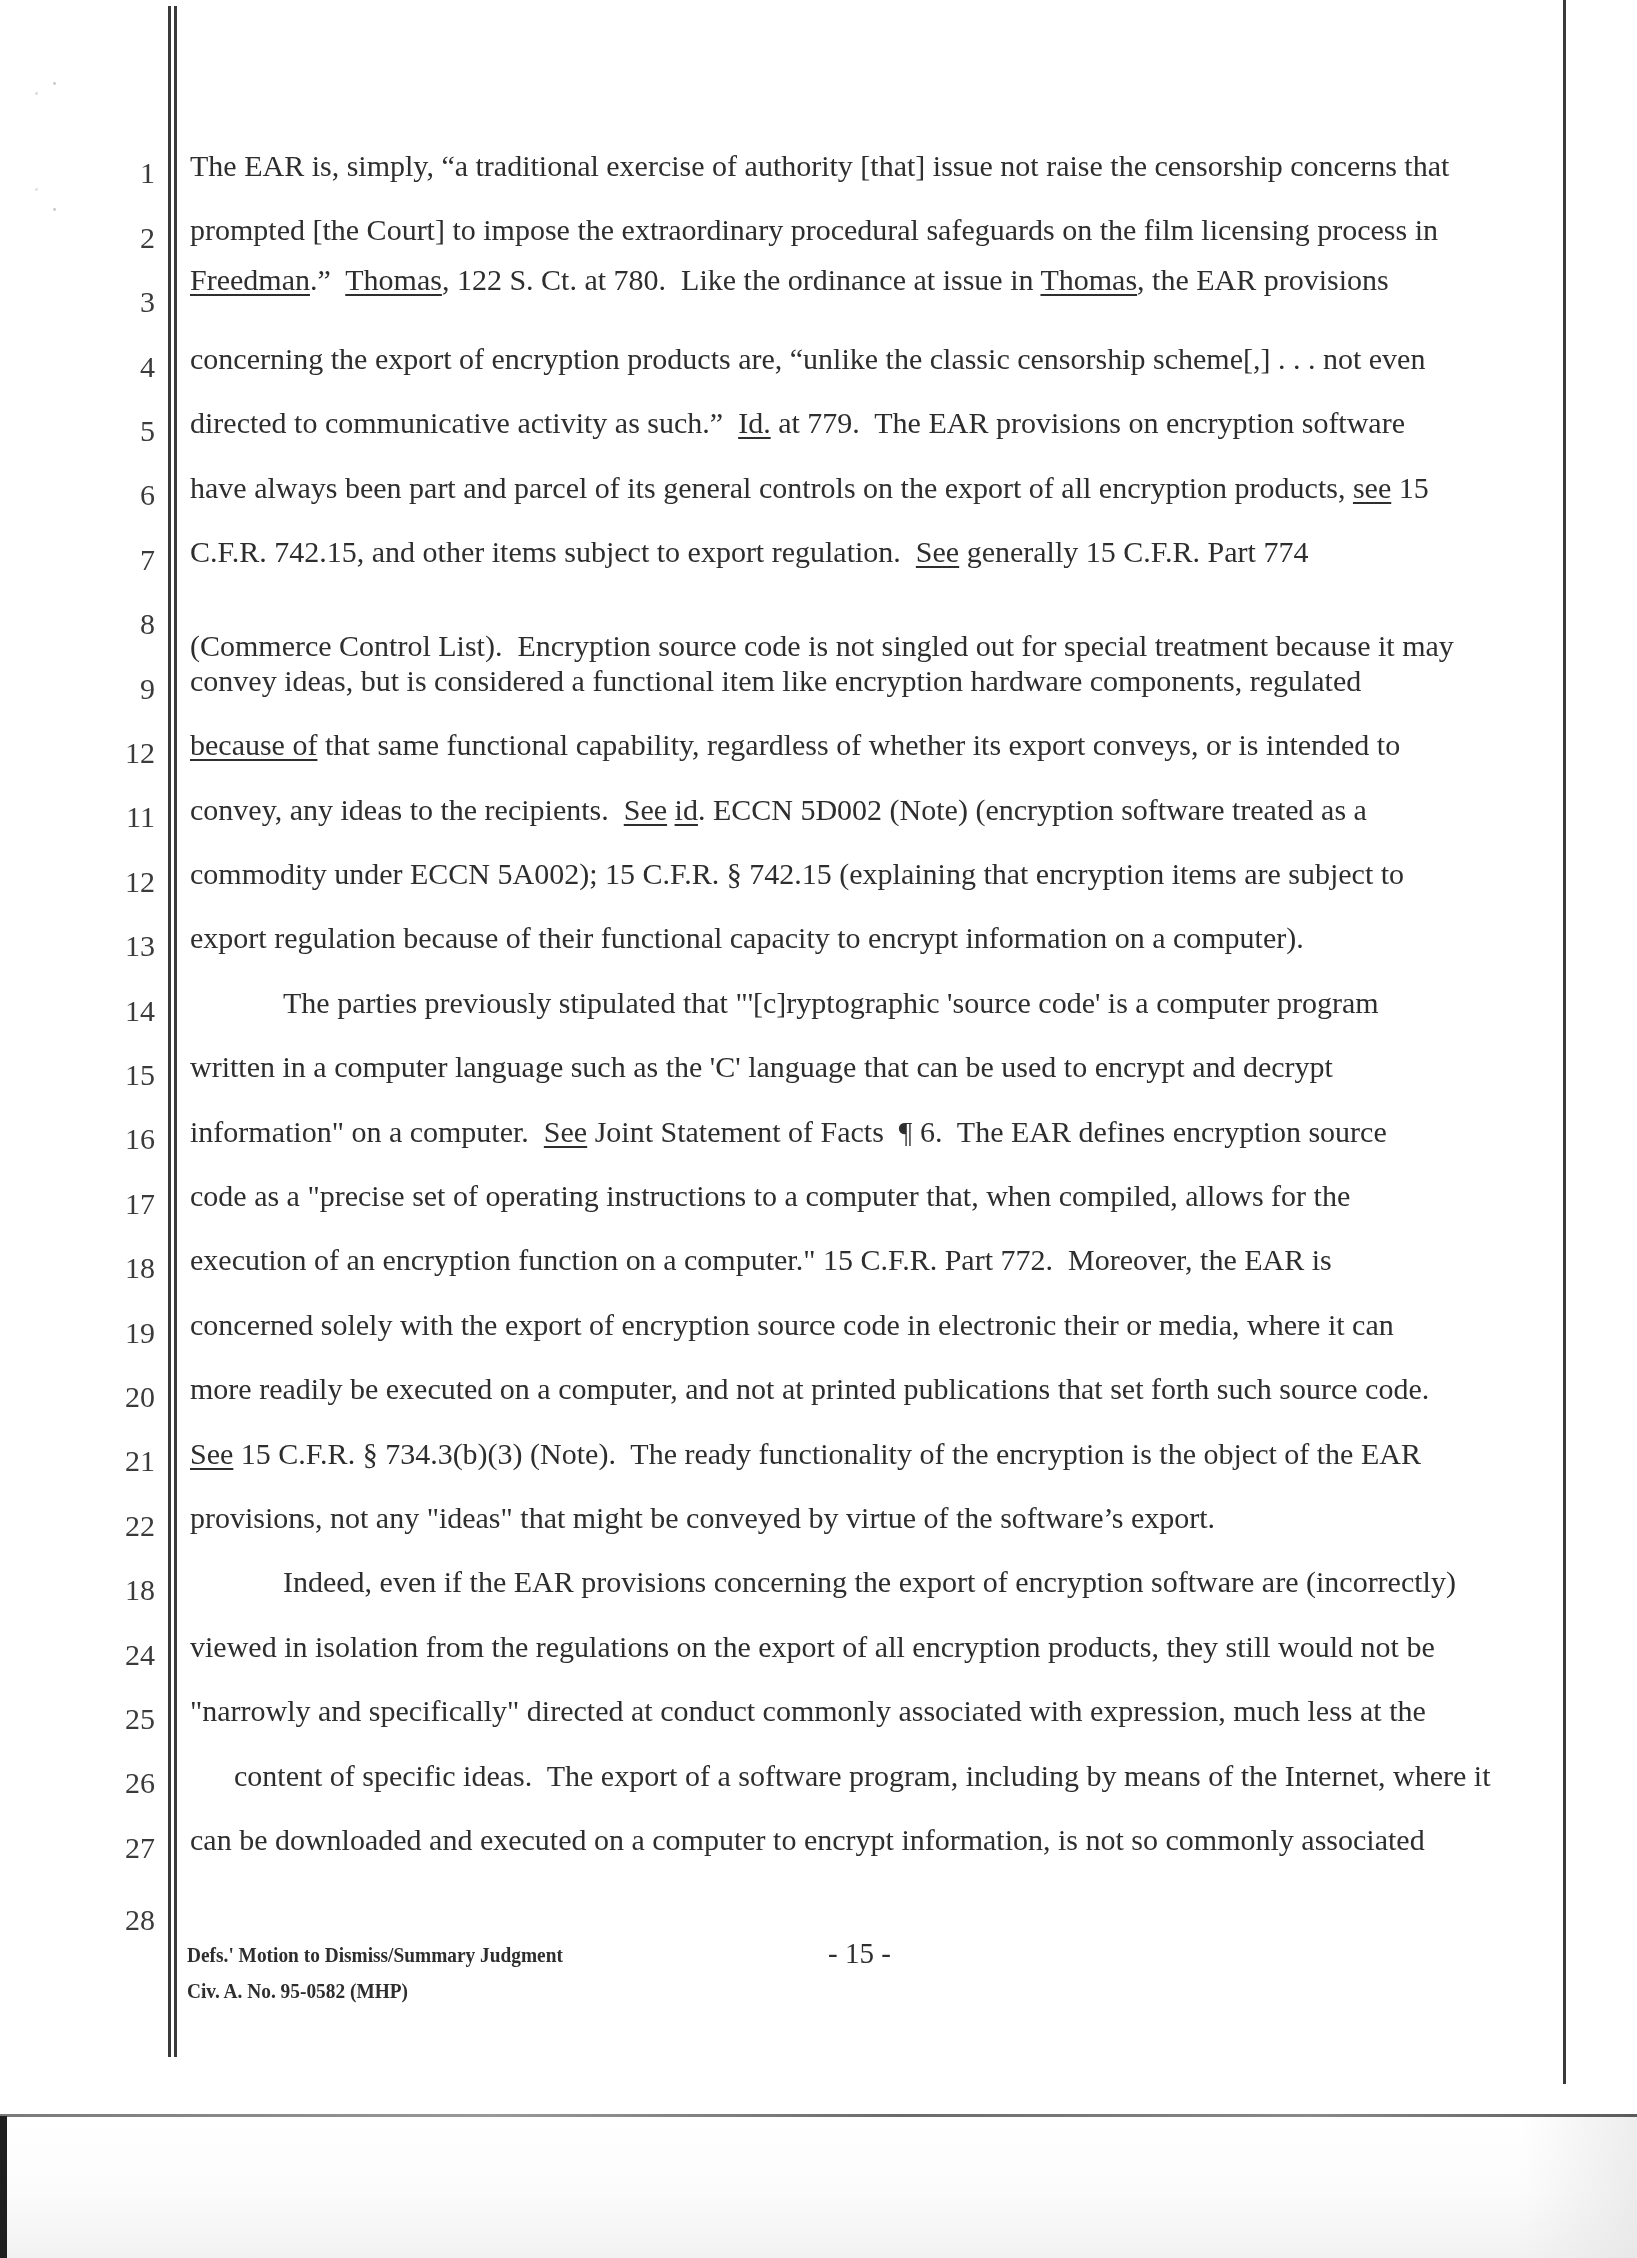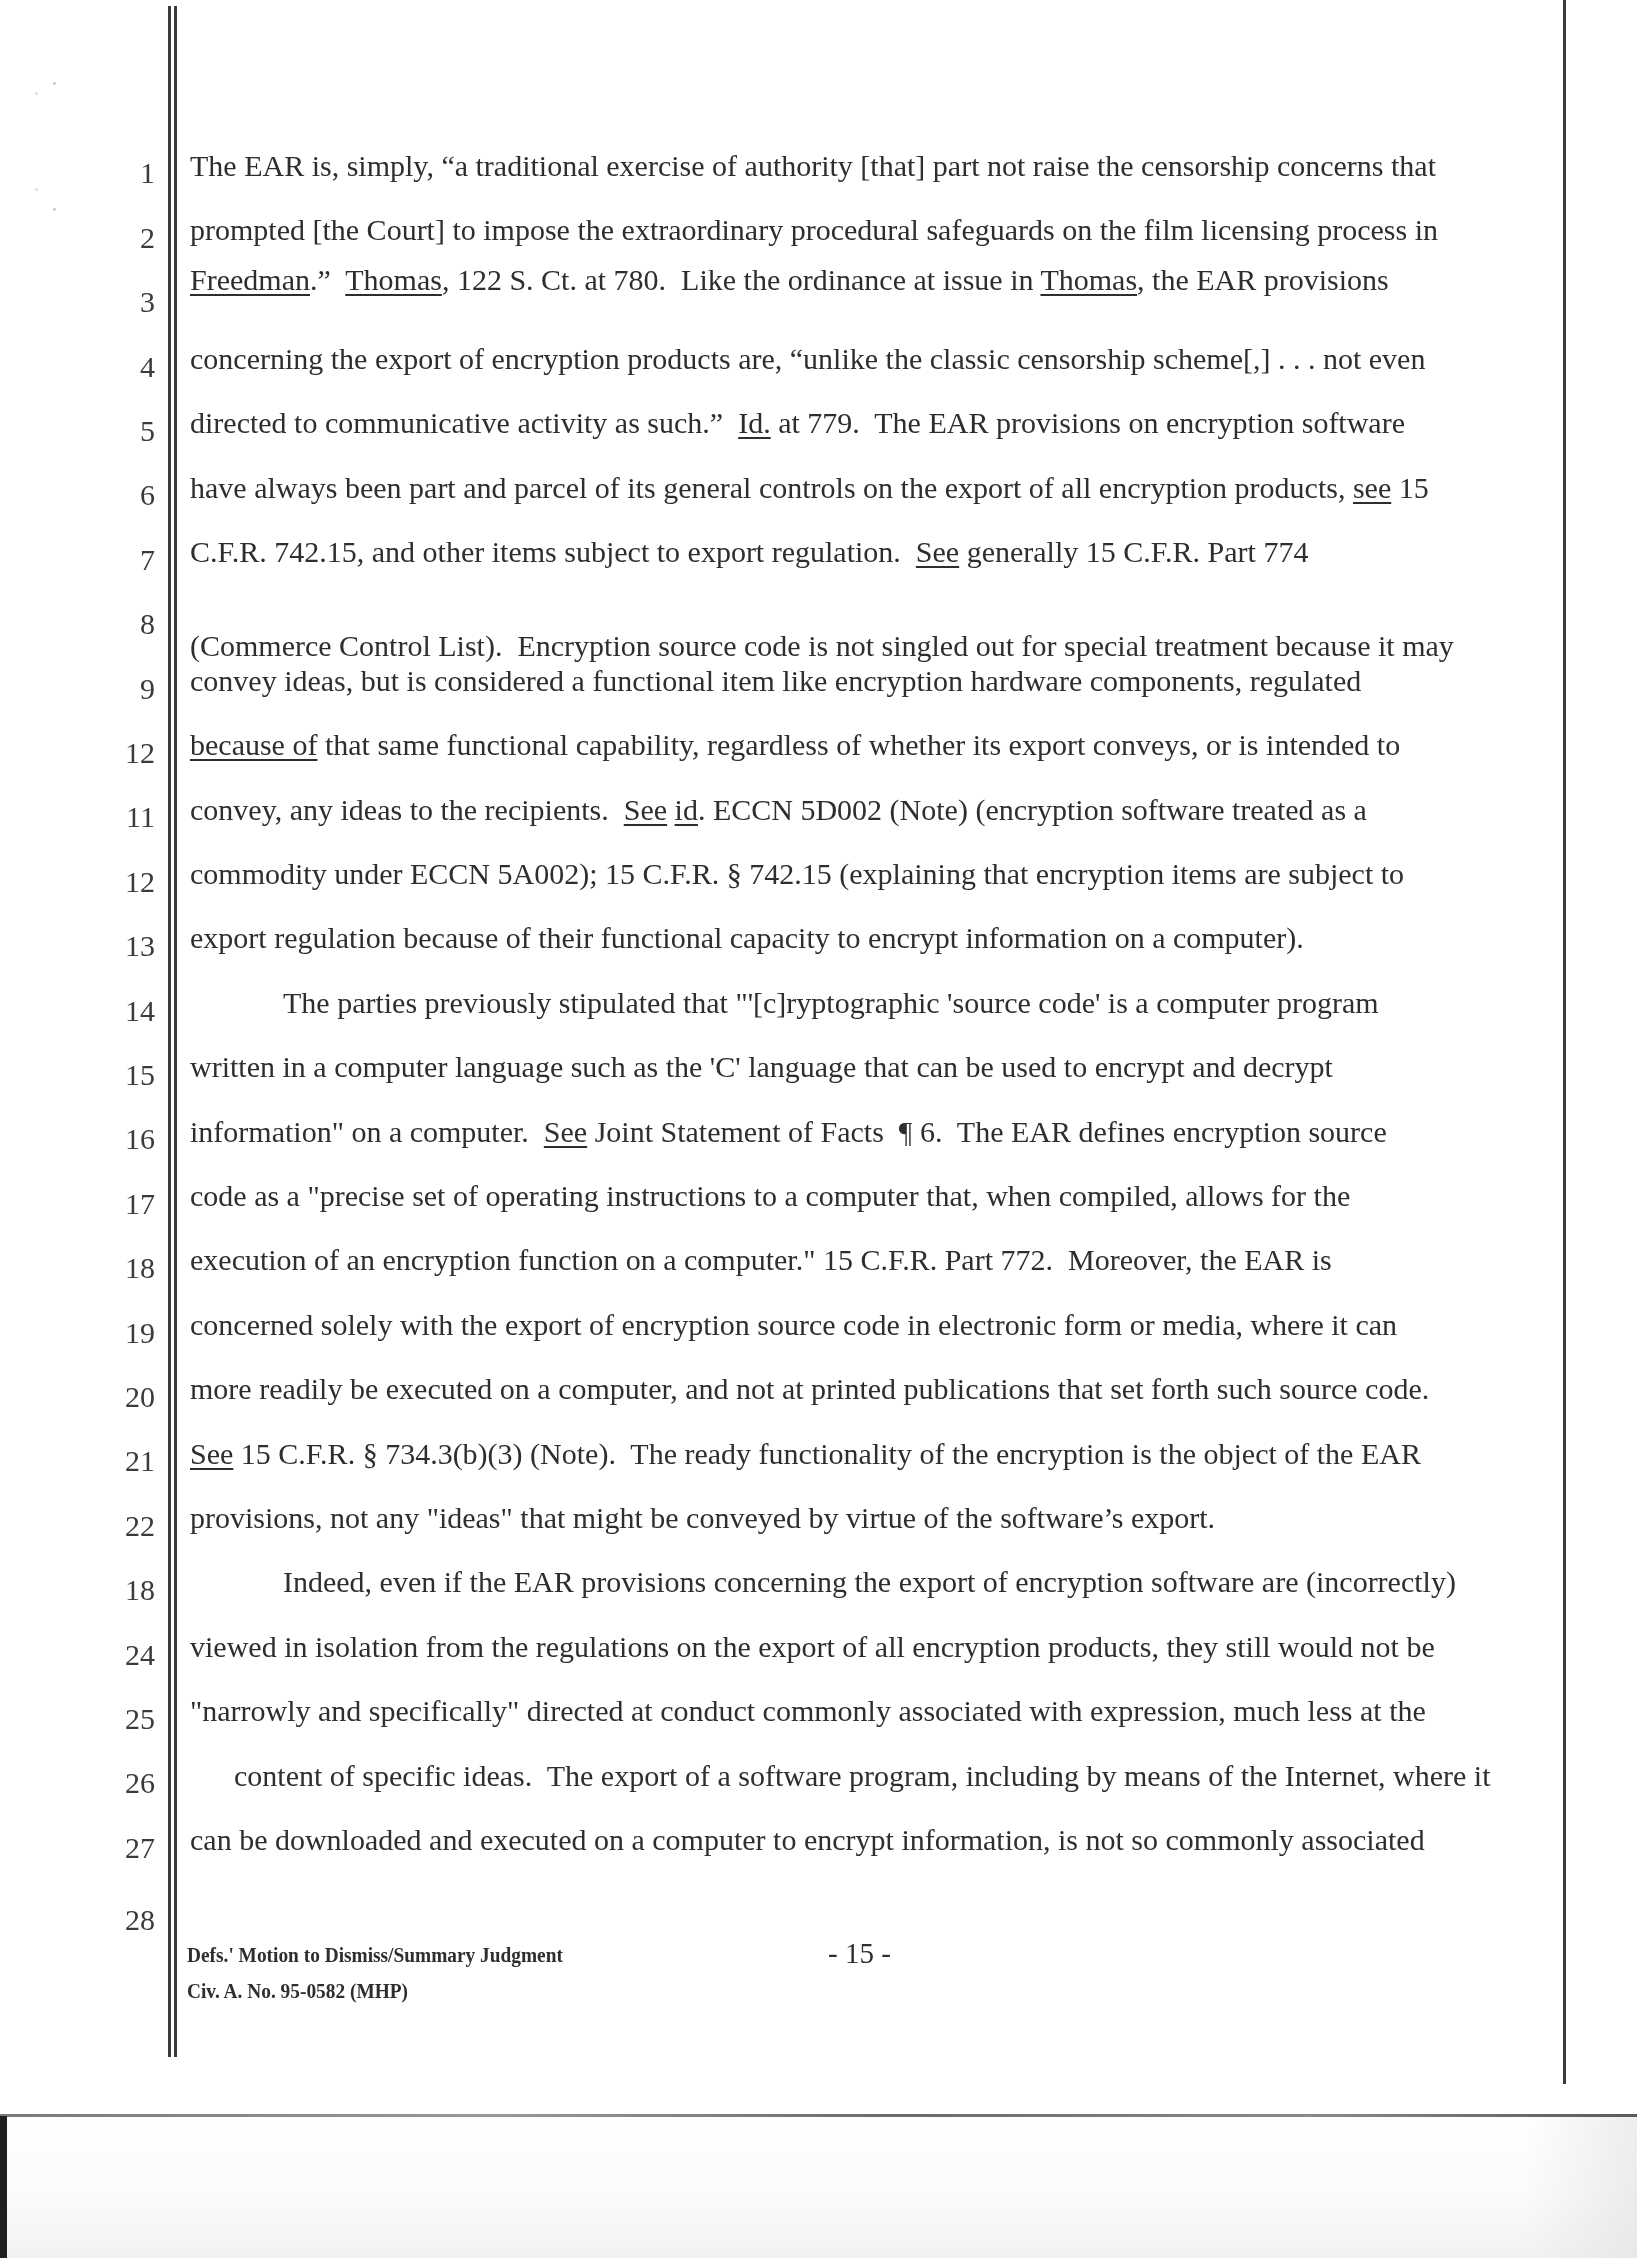--- a/index.html
+++ b/index.html
@@ -95,39 +95,39 @@
       <div class="line-number" style="top: 1446px;">21</div>
       <div class="line-number" style="top: 1511px;">22</div>
       <div class="line-number" style="top: 1575px;">18</div>
       <div class="line-number" style="top: 1640px;">24</div>
       <div class="line-number" style="top: 1704px;">25</div>
       <div class="line-number" style="top: 1768px;">26</div>
       <div class="line-number" style="top: 1833px;">27</div>
       <div class="line-number" style="top: 1905px;">28</div>
     </div>
   <div id="body-text">
-      <div class="text-line" style="top: 151px;"><span>The EAR is, simply, “a traditional exercise of authority [that] part not raise the censorship concerns that</span></div>
+      <div class="text-line" style="top: 151px;"><span>The EAR is, simply, “a traditional exercise of authority [that] issue not raise the censorship concerns that</span></div>
       <div class="text-line" style="top: 215px;"><span>prompted [the Court] to impose the extraordinary procedural safeguards on the film licensing process in</span></div>
       <div class="text-line" style="top: 265px;"><span class="u">Freedman</span><span>.”  </span><span class="u">Thomas</span><span>, 122 S. Ct. at 780.  Like the ordinance at issue in </span><span class="u">Thomas</span><span>, the EAR provisions</span></div>
       <div class="text-line" style="top: 344px;"><span>concerning the export of encryption products are, “unlike the classic censorship scheme[,] . . . not even</span></div>
       <div class="text-line" style="top: 408px;"><span>directed to communicative activity as such.”  </span><span class="u">Id.</span><span> at 779.  The EAR provisions on encryption software</span></div>
       <div class="text-line" style="top: 473px;"><span>have always been part and parcel of its general controls on the export of all encryption products, </span><span class="u">see</span><span> 15</span></div>
       <div class="text-line" style="top: 537px;"><span>C.F.R. 742.15, and other items subject to export regulation.  </span><span class="u">See</span><span> generally 15 C.F.R. Part 774</span></div>
       <div class="text-line" style="top: 601px; margin-top: 30px;"><span>(Commerce Control List).  Encryption source code is not singled out for special treatment because it may</span></div>
       <div class="text-line" style="top: 666px;"><span>convey ideas, but is considered a functional item like encryption hardware components, regulated</span></div>
       <div class="text-line" style="top: 730px;"><span class="u">because of</span><span> that same functional capability, regardless of whether its export conveys, or is intended to</span></div>
       <div class="text-line" style="top: 795px;"><span>convey, any ideas to the recipients.  </span><span class="u">See</span><span> </span><span class="u">id</span><span>. ECCN 5D002 (Note) (encryption software treated as a</span></div>
       <div class="text-line" style="top: 859px;"><span>commodity under ECCN 5A002); 15 C.F.R. § 742.15 (explaining that encryption items are subject to</span></div>
       <div class="text-line" style="top: 923px;"><span>export regulation because of their functional capacity to encrypt information on a computer).</span></div>
       <div class="text-line indent" style="top: 988px;"><span>The parties previously stipulated that "'[c]ryptographic 'source code' is a computer program</span></div>
       <div class="text-line" style="top: 1052px;"><span>written in a computer language such as the 'C' language that can be used to encrypt and decrypt</span></div>
       <div class="text-line" style="top: 1117px;"><span>information" on a computer.  </span><span class="u">See</span><span> Joint Statement of Facts  ¶ 6.  The EAR defines encryption source</span></div>
       <div class="text-line" style="top: 1181px;"><span>code as a "precise set of operating instructions to a computer that, when compiled, allows for the</span></div>
       <div class="text-line" style="top: 1245px;"><span>execution of an encryption function on a computer." 15 C.F.R. Part 772.  Moreover, the EAR is</span></div>
-      <div class="text-line" style="top: 1310px;"><span>concerned solely with the export of encryption source code in electronic form or media, where it can</span></div>
+      <div class="text-line" style="top: 1310px;"><span>concerned solely with the export of encryption source code in electronic their or media, where it can</span></div>
       <div class="text-line" style="top: 1374px;"><span>more readily be executed on a computer, and not at printed publications that set forth such source code.</span></div>
       <div class="text-line" style="top: 1439px;"><span class="u">See</span><span> 15 C.F.R. § 734.3(b)(3) (Note).  The ready functionality of the encryption is the object of the EAR</span></div>
       <div class="text-line" style="top: 1503px;"><span>provisions, not any "ideas" that might be conveyed by virtue of the software’s export.</span></div>
       <div class="text-line indent" style="top: 1567px;"><span>Indeed, even if the EAR provisions concerning the export of encryption software are (incorrectly)</span></div>
       <div class="text-line" style="top: 1632px;"><span>viewed in isolation from the regulations on the export of all encryption products, they still would not be</span></div>
       <div class="text-line" style="top: 1696px;"><span>"narrowly and specifically" directed at conduct commonly associated with expression, much less at the</span></div>
       <div class="text-line" style="top: 1761px; margin-left: 44px;"><span>content of specific ideas.  The export of a software program, including by means of the Internet, where it</span></div>
       <div class="text-line" style="top: 1825px;"><span>can be downloaded and executed on a computer to encrypt information, is not so commonly associated</span></div>
     </div>
 

